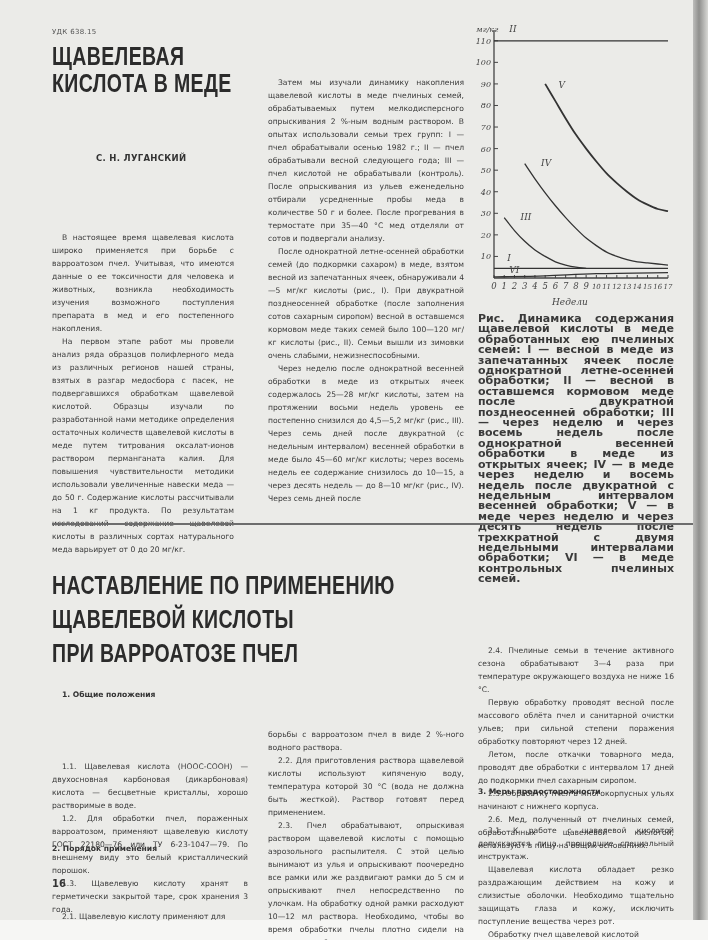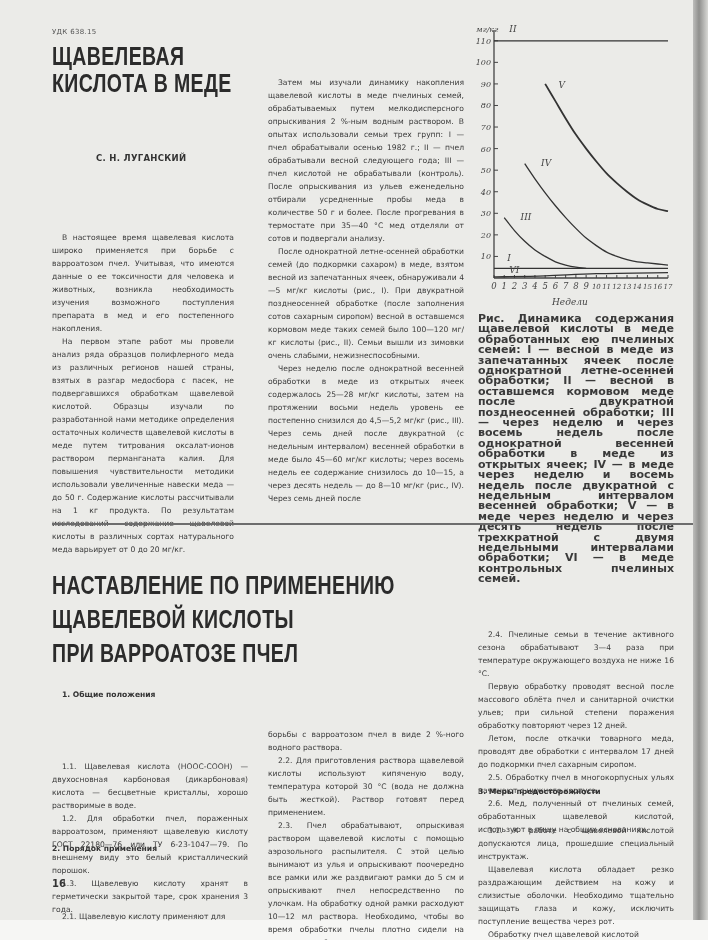--- a/index.html
+++ b/index.html
@@ -14,21 +14,21 @@
   .col{position:absolute;font-size:7.6px;line-height:13px;color:#3a3a3a;text-align:justify;margin-top:48px;}
   .col p{margin:0;text-indent:10px;}
   .col1{left:52px;top:183px;width:182px;}
   .col2{left:268px;top:28px;width:196px;}
   .caption{position:absolute;left:478px;top:314px;width:196px;font-size:11px;line-height:10.4px;font-weight:bold;color:#3a3a3a;text-align:justify;}
   .divider{position:absolute;left:52px;top:523px;width:641px;height:2px;background:#6d6d6d;}
   .t2{left:52px;top:568px;font-size:25px;line-height:34px;}
   .sec-h{position:absolute;font-size:7.6px;font-weight:bold;color:#333;}
   .col3{left:52px;top:712px;width:196px;}
   .col4{left:268px;top:680px;width:196px;}
-  .col5{left:478px;top:580px;width:196px;}
+  .col5{left:478px;top:596px;width:196px;}
   .col6{left:478px;top:776px;width:196px;}
   .pagenum{position:absolute;left:52px;top:878px;font-size:10px;font-weight:bold;color:#333;}
   #chart{position:absolute;left:470px;top:20px;}
   #chart text{font-family:"DejaVu Serif",serif;font-style:italic;fill:#444;}
 </style>
 </head>
 <body>
 
 <div class="page"></div>
 <div class="spine"></div>

